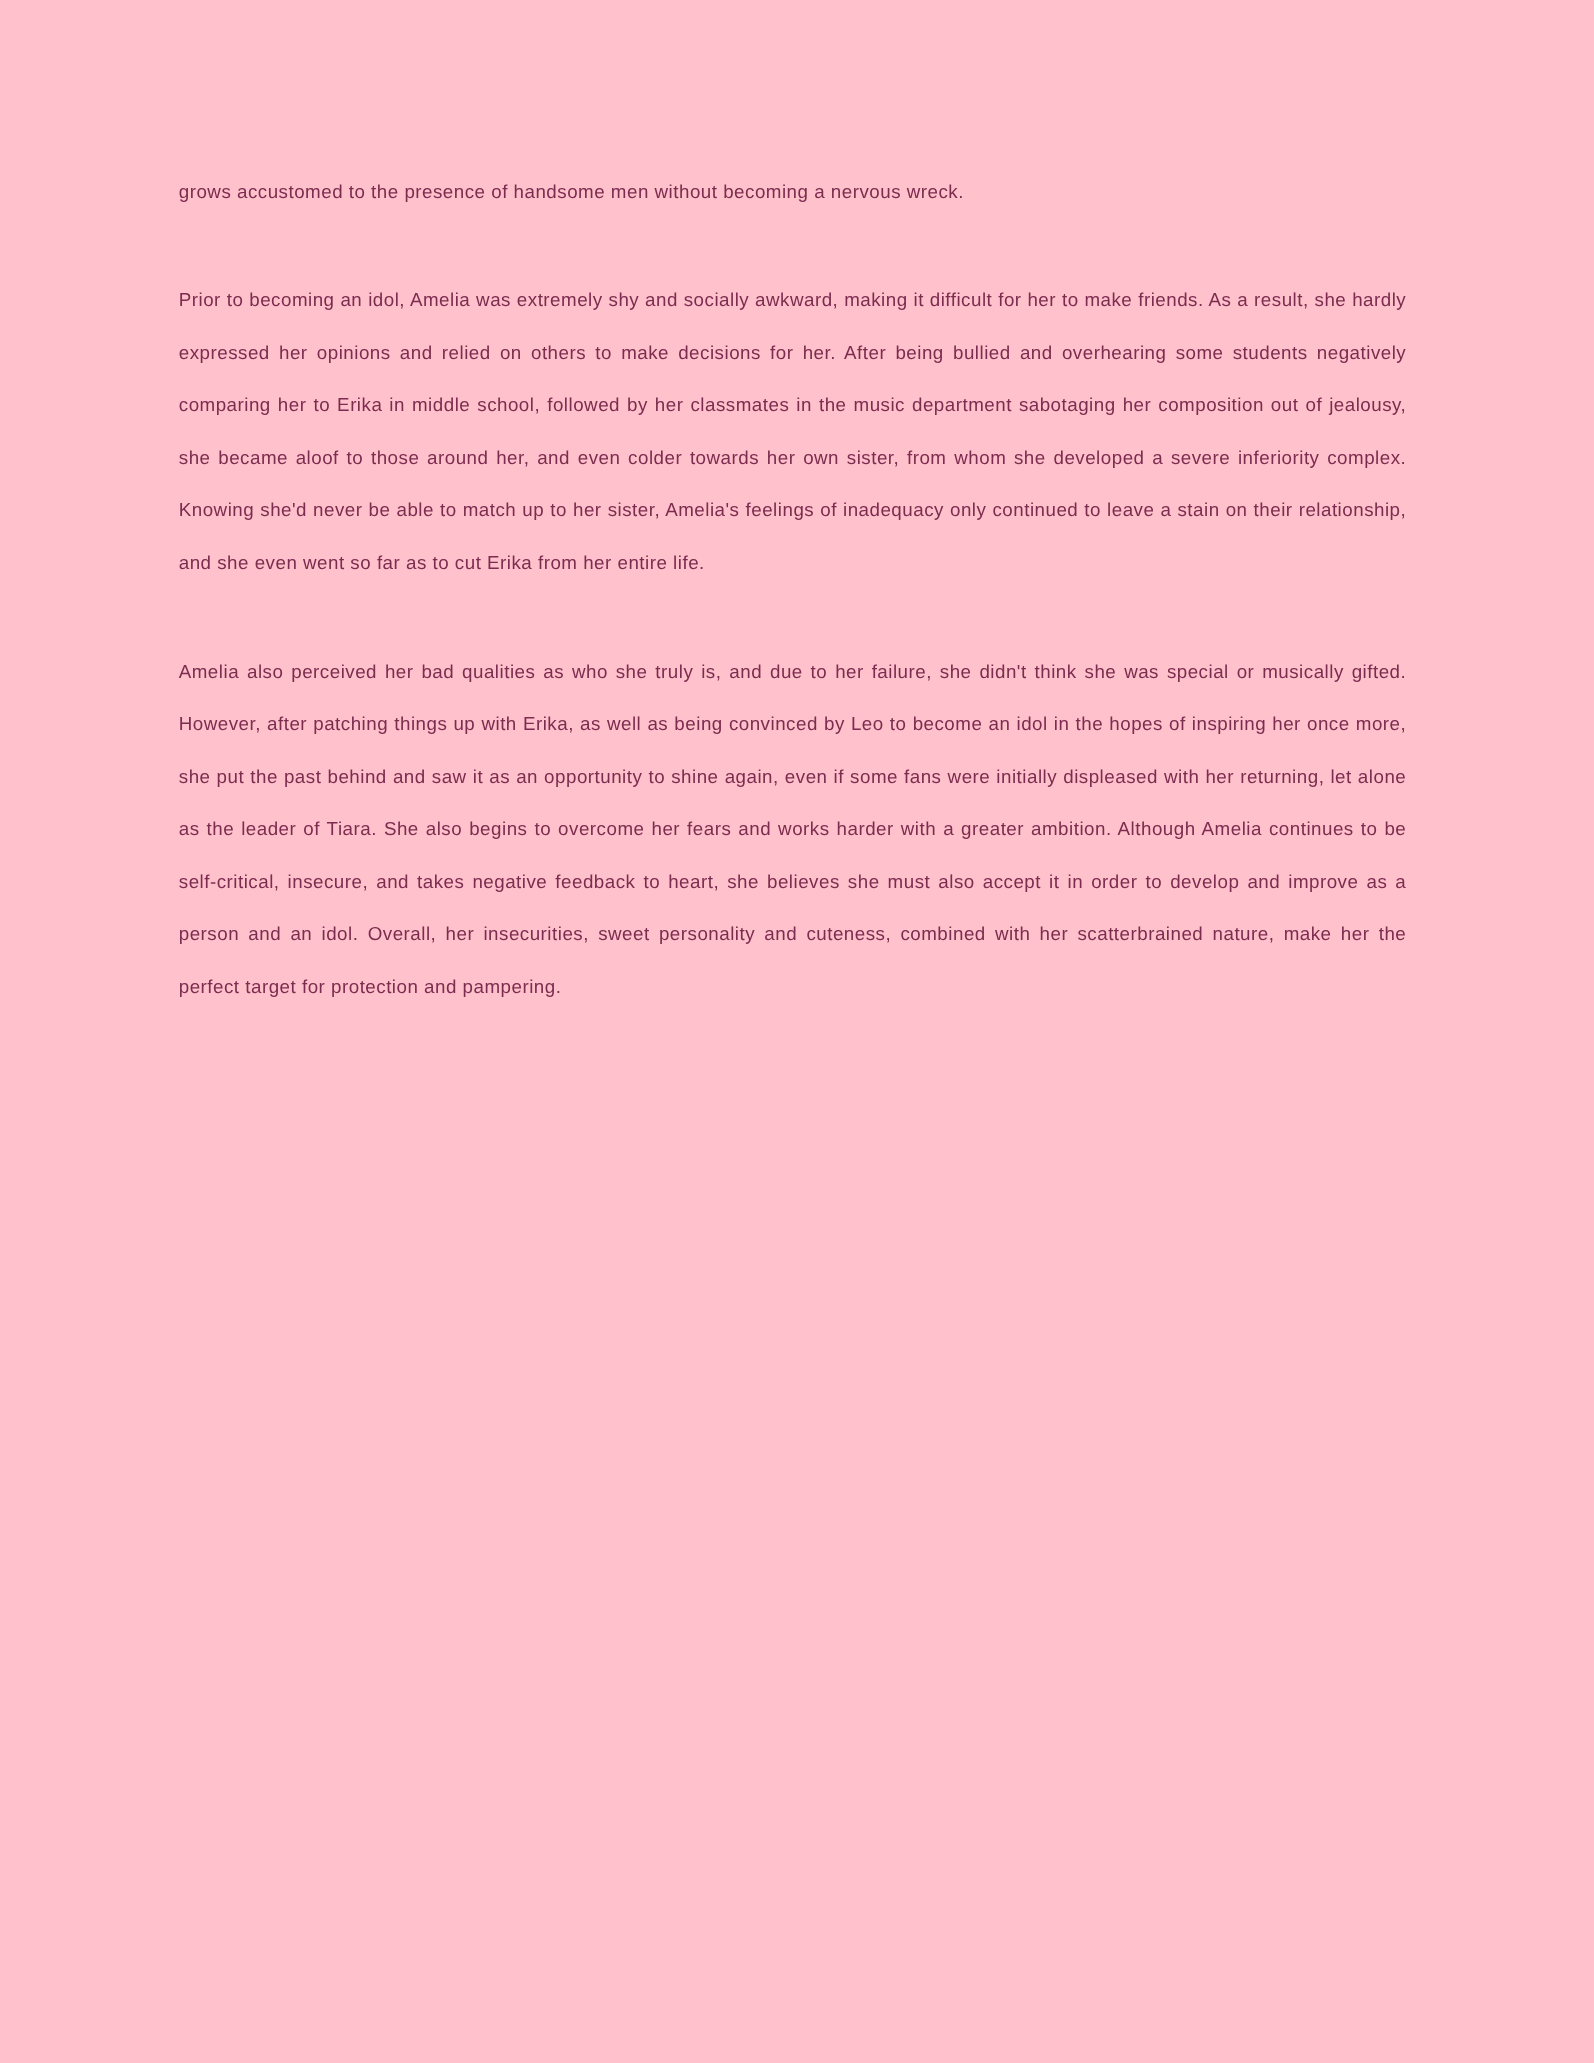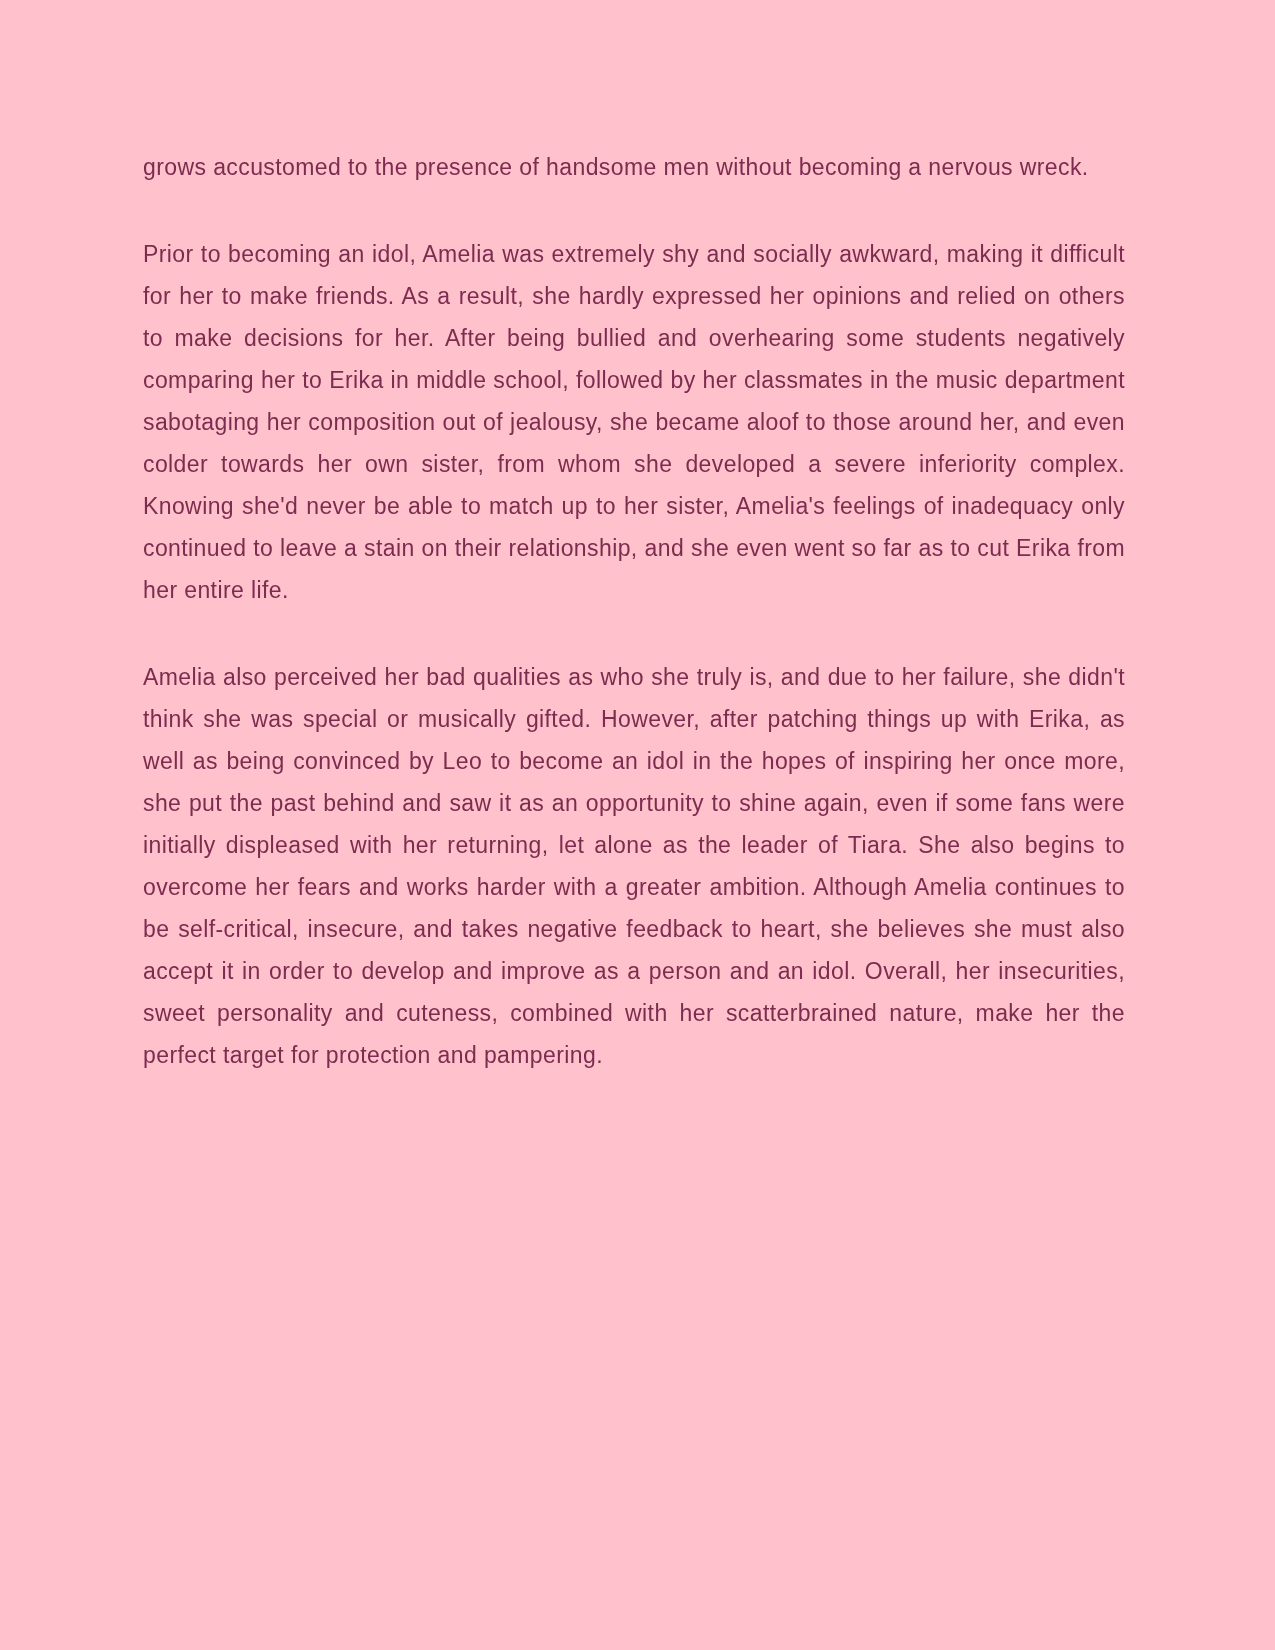--- a/index.html
+++ b/index.html
@@ -12,23 +12,23 @@
     background: #FFC1CB;
     overflow: hidden;
   }
   .page {
     box-sizing: border-box;
     width: 1275px;
     height: 1650px;
     padding: 130px 150px 0 143px;
   }
   .para {
-    margin: 16px 0 45px 0;
+    margin: 3px 0 45px 0;
     font-family: "Liberation Sans", "DejaVu Sans", sans-serif;
-    font-size: 23px;
+    font-size: 15px;
     line-height: 42px;
     letter-spacing: 0.4px;
     color: #7C2C4F;
     text-align: justify;
   }
 </style>
 </head>
 <body>
 
 <div class="page">

